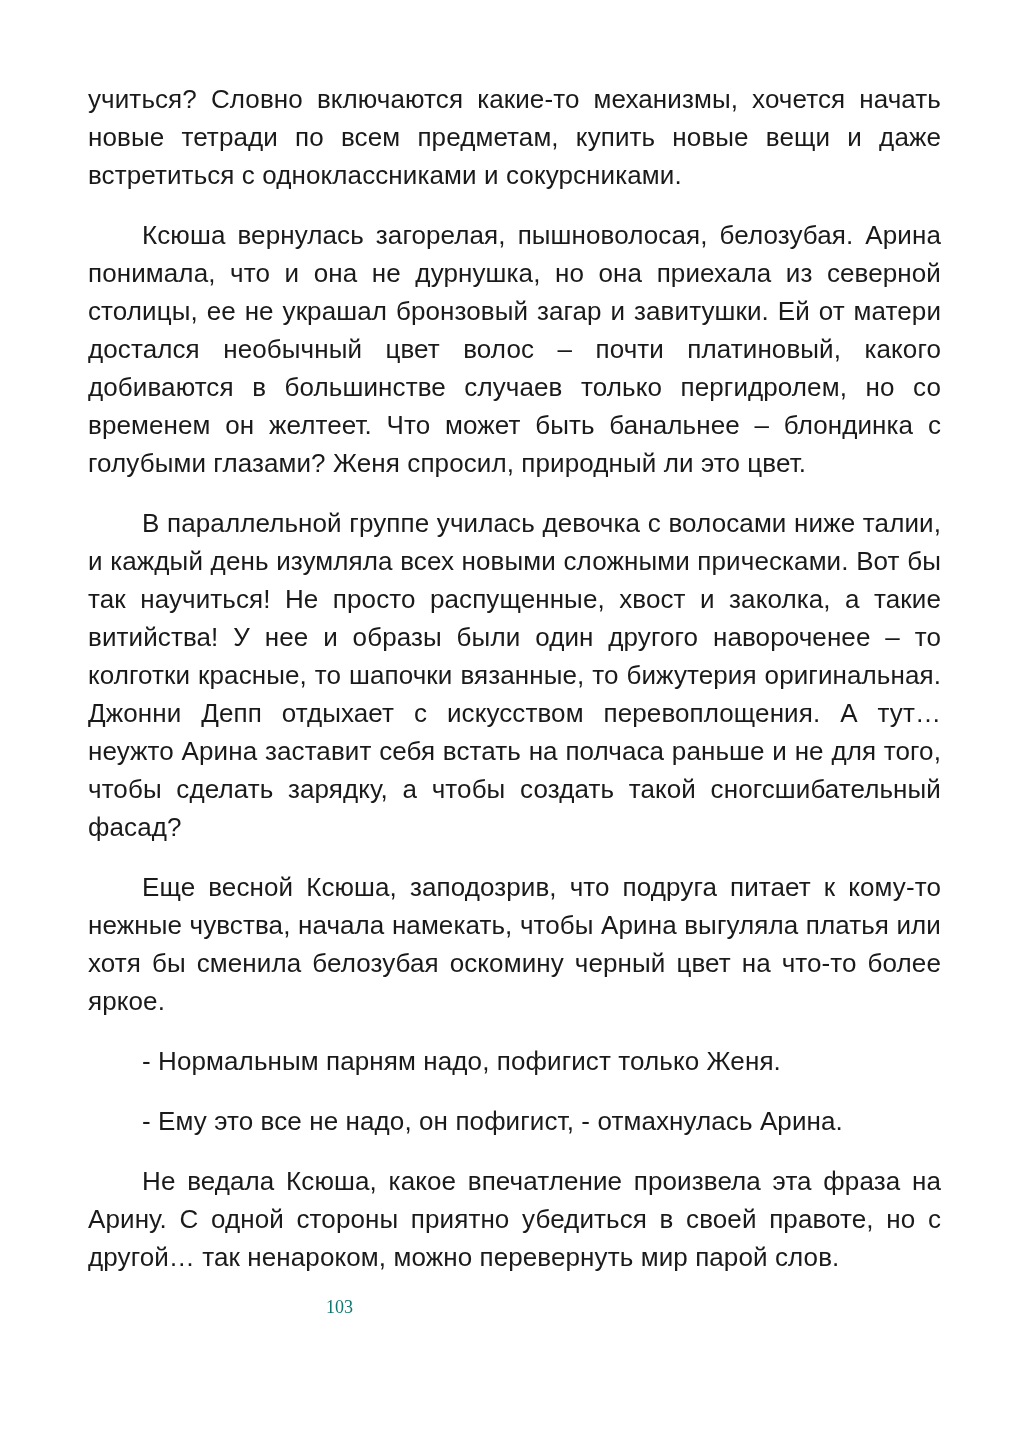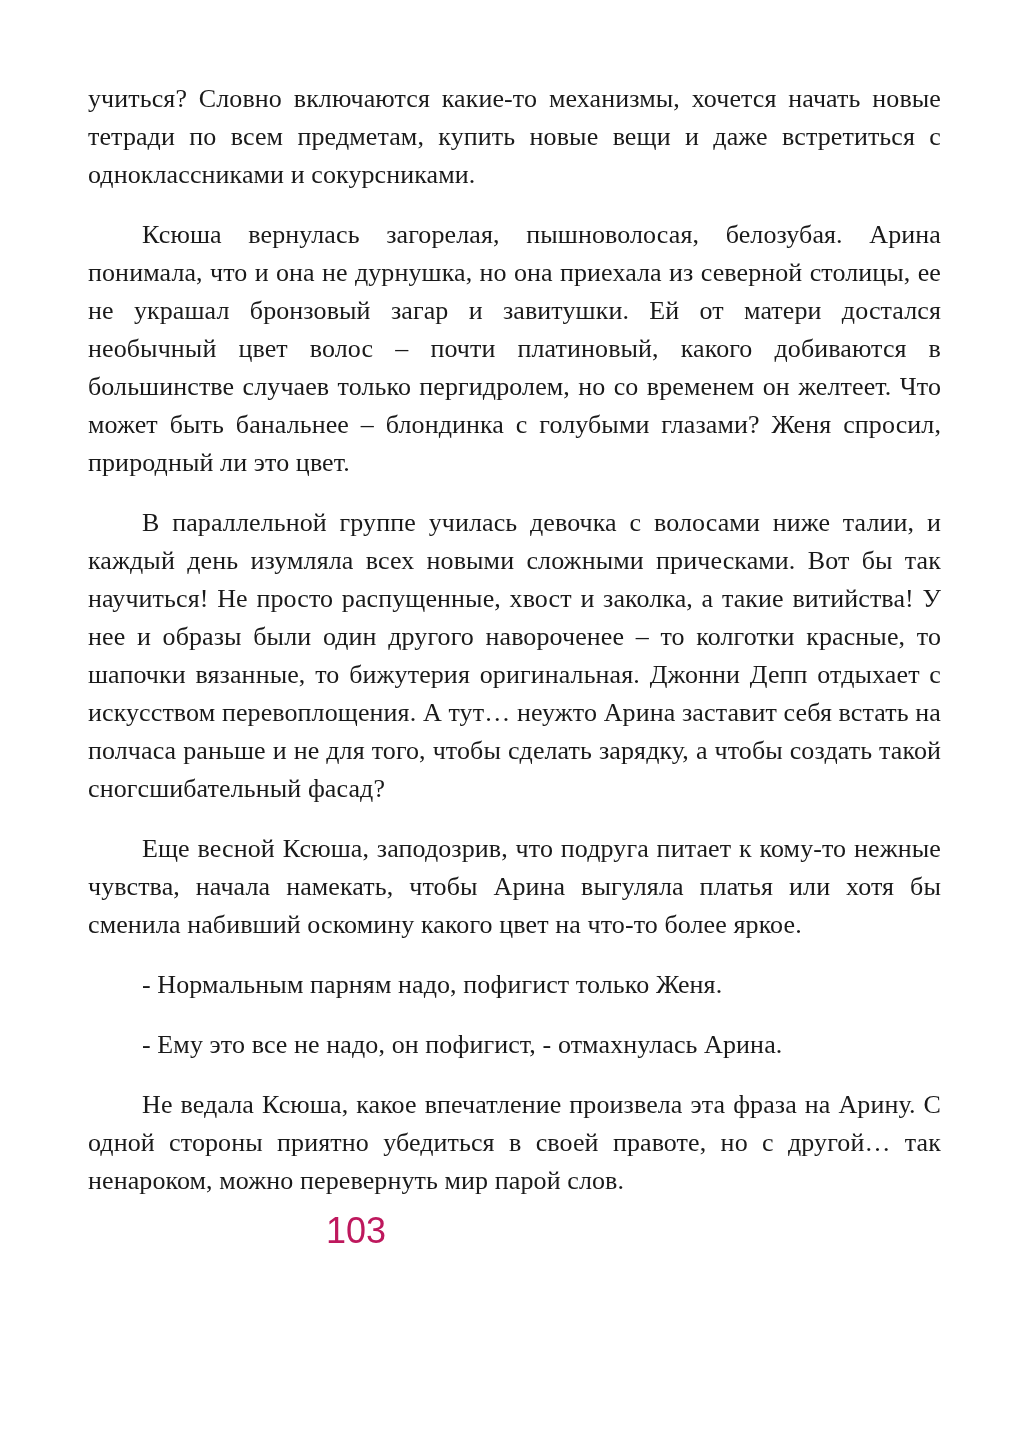--- a/index.html
+++ b/index.html
@@ -21,43 +21,43 @@
     padding: 80px 88px 0 88px;
     color: #1a1a1a;
   }
   .text-area p.para {
     margin: 0 0 22px 0;
     font-size: 26px;
     line-height: 38px;
     text-align: justify;
     color: #1a1a1a;
     letter-spacing: 0.1px;
-    font-family: Liberation Serif, serif;
   }
   .text-area p.para.indent {
     text-indent: 54px;
   }
   .text-area p.para:last-child {
     margin-bottom: 1px;
   }
   .page-number {
     margin-top: 12px;
     padding-left: 238px;
-    font-size: 36px;
+    font-size: 18px;
     line-height: 38px;
-    color: #be185d;
+    color: #0f766e;
+    font-family: Liberation Serif, serif;
   }
 </style>
 </head>
 <body>
 
 <div class="page">
   <div class="text-area">
       <p class="para">учиться? Словно включаются какие-то механизмы, хочется начать новые тетради по всем предметам, купить новые вещи и даже встретиться с одноклассниками и сокурсниками.</p>
       <p class="para indent">Ксюша вернулась загорелая, пышноволосая, белозубая. Арина понимала, что и она не дурнушка, но она приехала из северной столицы, ее не украшал бронзовый загар и завитушки. Ей от матери достался необычный цвет волос – почти платиновый, какого добиваются в большинстве случаев только пергидролем, но со временем он желтеет. Что может быть банальнее – блондинка с голубыми глазами? Женя спросил, природный ли это цвет.</p>
       <p class="para indent">В параллельной группе училась девочка с волосами ниже талии, и каждый день изумляла всех новыми сложными прическами. Вот бы так научиться! Не просто распущенные, хвост и заколка, а такие витийства! У нее и образы были один другого навороченее – то колготки красные, то шапочки вязанные, то бижутерия оригинальная. Джонни Депп отдыхает с искусством перевоплощения. А тут… неужто Арина заставит себя встать на полчаса раньше и не для того, чтобы сделать зарядку, а чтобы создать такой сногсшибательный фасад?</p>
-      <p class="para indent">Еще весной Ксюша, заподозрив, что подруга питает к кому-то нежные чувства, начала намекать, чтобы Арина выгуляла платья или хотя бы сменила набивший оскомину какого цвет на что-то более яркое.</p>
+      <p class="para indent">Еще весной Ксюша, заподозрив, что подруга питает к кому-то нежные чувства, начала намекать, чтобы Арина выгуляла платья или хотя бы сменила белозубая оскомину черный цвет на что-то более яркое.</p>
       <p class="para indent">- Нормальным парням надо, пофигист только Женя.</p>
       <p class="para indent">- Ему это все не надо, он пофигист, - отмахнулась Арина.</p>
       <p class="para indent">Не ведала Ксюша, какое впечатление произвела эта фраза на Арину. С одной стороны приятно убедиться в своей правоте, но с другой… так ненароком, можно перевернуть мир парой слов.</p>
     </div>
   <div class="page-number">103</div>
 </div>
 
 </body></html>

